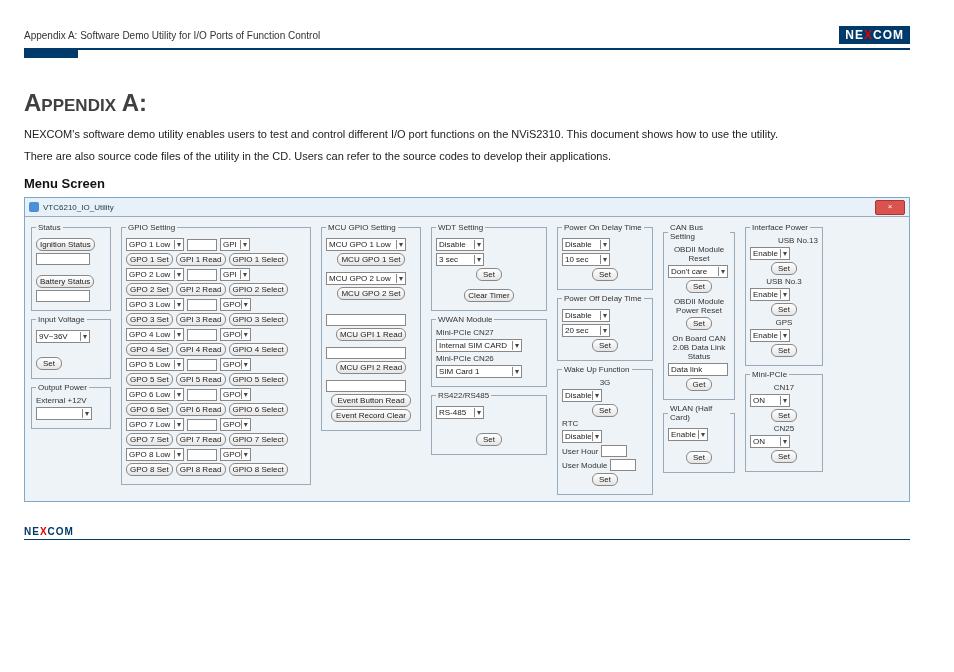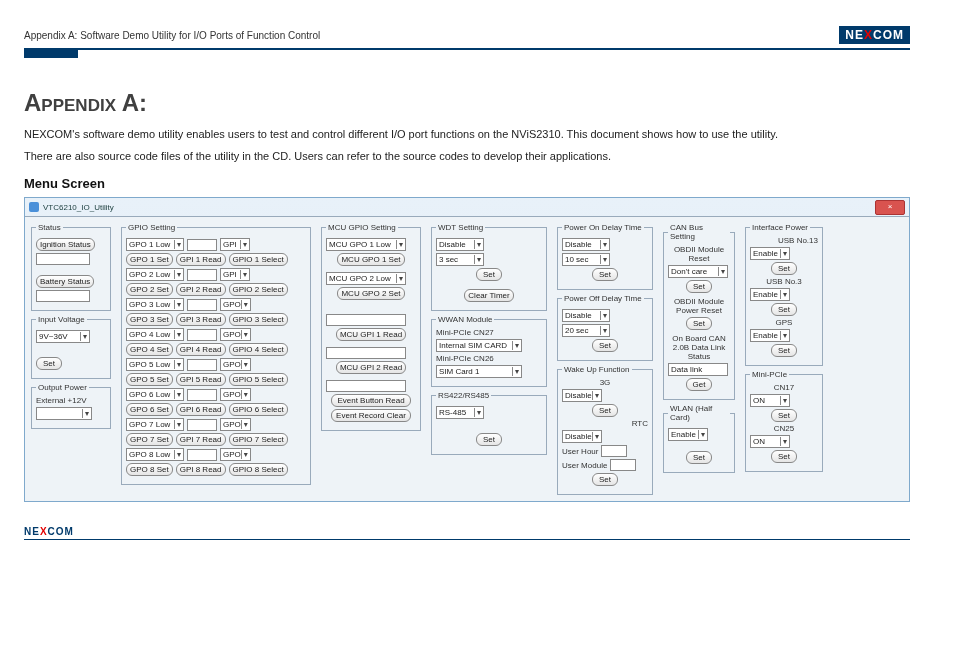--- a/index.html
+++ b/index.html
@@ -385,21 +385,21 @@
           <div class="lbl" style="text-align:center">3G</div>
           <div class="row">
               <span class="sel w40">
                 <span>Disable</span>
                 <span class="arrow">▾</span>
               </span>
             </div>
           <div class="row center">
               <span class="btn sm">Set</span>
             </div>
-          <div class="lbl" style="text-align:right">RTC</div>
+          <div class="lbl" style="text-align:left">RTC</div>
           <div class="row">
               <span class="sel w40">
                 <span>Disable</span>
                 <span class="arrow">▾</span>
               </span>
             </div>
           <div class="row">
               <span class="lbl">User Hour</span>
               <span class="txt" style="min-width:26px"></span>
             </div>

